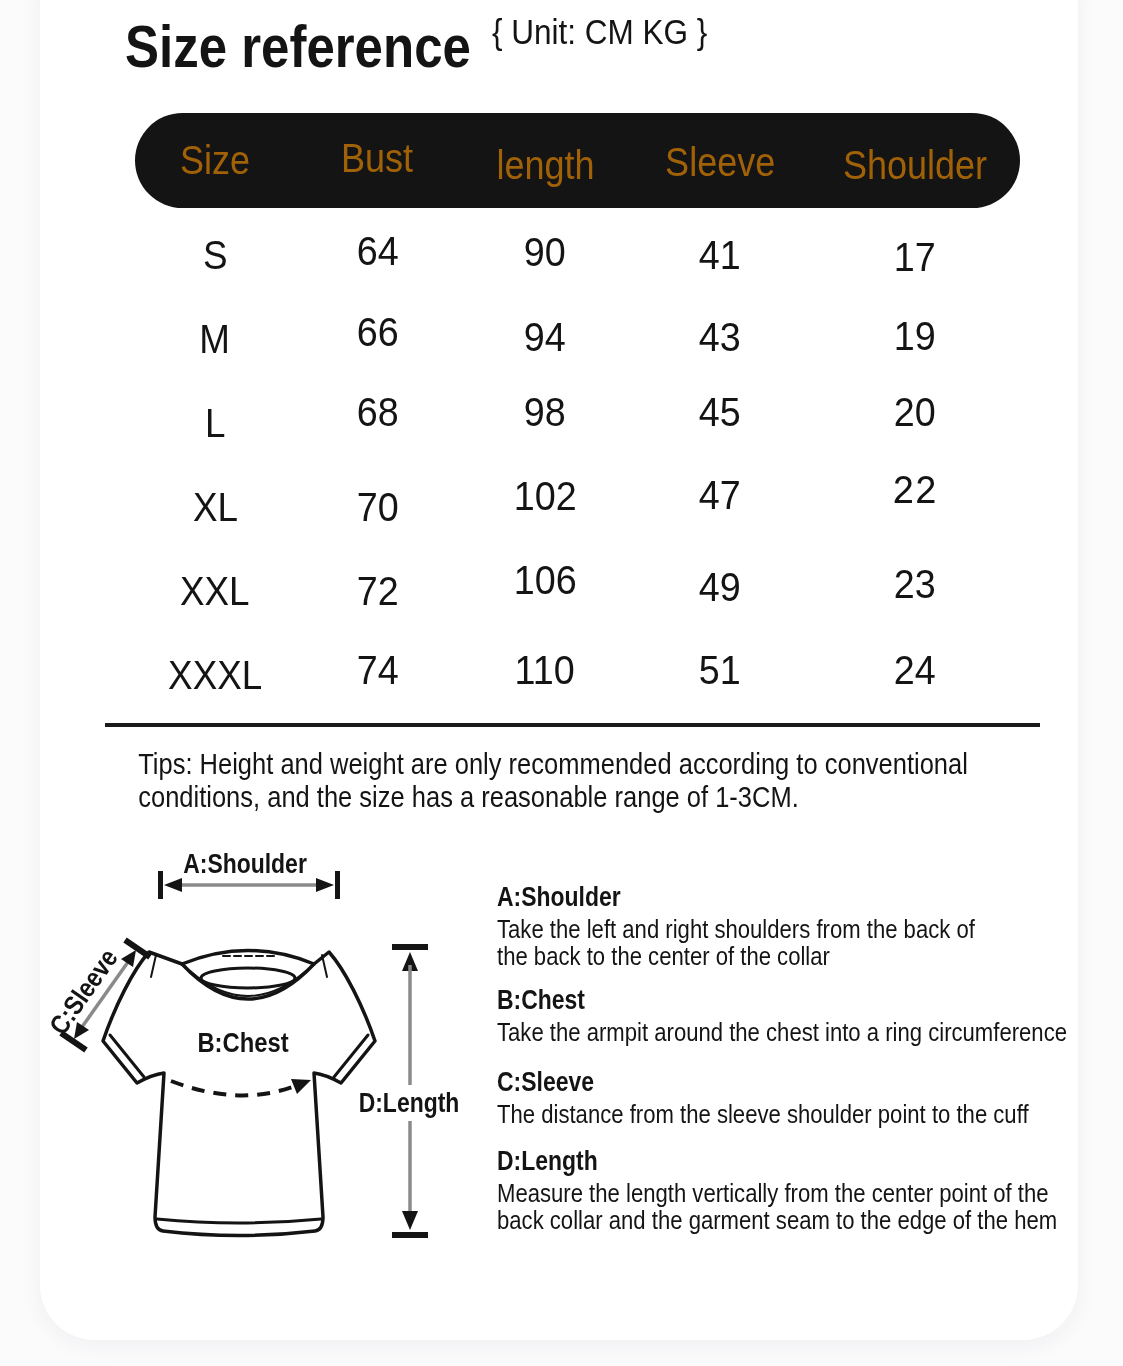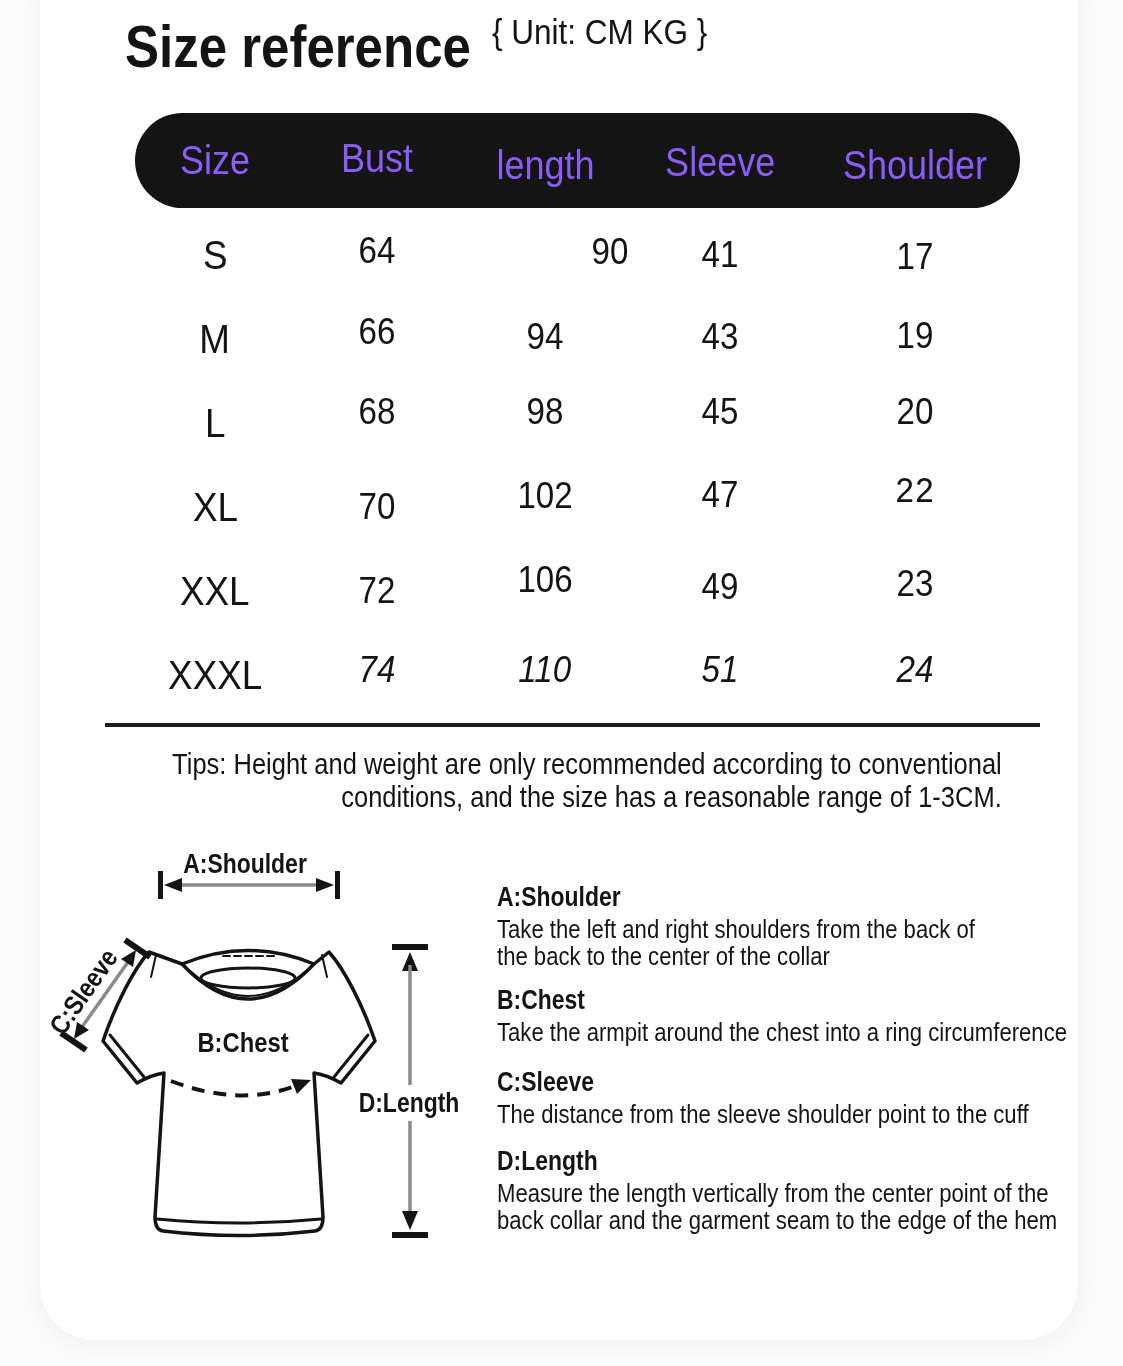--- a/index.html
+++ b/index.html
@@ -24,53 +24,53 @@
     font-size:35px;font-weight:400;margin-left:-40px;
     transform:scaleX(0.9);transform-origin:left center;white-space:nowrap;display:inline-block;
   }
   
   .hdrbar{
     margin-left:95px;margin-top:17px;width:885px;height:95px;
     background:#141414;border-radius:48px;
     display:grid;grid-template-columns:160px 165px 170px 180px 210px;
     align-items:center;
   }
-  .hdrbar .hcell{color:#8b5cf6;font-size:40px;text-align:center;position:relative;}
+  .hdrbar .hcell{color:#a16207;font-size:40px;text-align:center;position:relative;}
   .hdrbar .hcell span{display:inline-block;transform:scaleX(0.9);white-space:nowrap;}
   .hdrbar .hcell:nth-child(2){top:-2px;}
   .hdrbar .hcell:nth-child(3){top:5px;}
   .hdrbar .hcell:nth-child(4){top:2px;}
   .hdrbar .hcell:nth-child(5){top:5px;}
   .trows{margin-left:95px;margin-top:5px;width:885px;}
   .trow{
     display:grid;grid-template-columns:160px 165px 170px 180px 210px;
     height:84px;align-items:center;
   }
   .cell{text-align:center;position:relative;}
   .cell span{display:inline-block;transform:scaleX(0.92);white-space:nowrap;}
   .szcell{font-size:40px;}
-  .numcell{font-size:36px;}
+  .numcell{font-size:41px;}
   .trow:nth-child(1) .numcell:nth-child(2){top:-4px;}
-  .trow:nth-child(1) .numcell:nth-child(3){top:-3px;text-align:right;}
+  .trow:nth-child(1) .numcell:nth-child(3){top:-3px;}
   .trow:nth-child(1) .numcell:nth-child(5){top:2px;}
   .trow:nth-child(2) .numcell:nth-child(2){top:-7px;}
   .trow:nth-child(2) .numcell:nth-child(3){top:-2px;text-decoration:underline;}
   .trow:nth-child(2) .numcell:nth-child(4){top:-2px;}
   .trow:nth-child(2) .numcell:nth-child(5){top:-3px;}
   .trow:nth-child(3) .numcell{top:-11px;}
   .trow:nth-child(4) .numcell:nth-child(3){top:-11px;}
   .trow:nth-child(4) .numcell:nth-child(4){top:-12px;}
   .trow:nth-child(4) .numcell:nth-child(5){top:-15px;font-family:Liberation Mono, monospace;}
   .trow:nth-child(5) .numcell:nth-child(3){top:-11px;}
   .trow:nth-child(5) .numcell:nth-child(4){top:-4px;}
   .trow:nth-child(5) .numcell:nth-child(5){top:-7px;}
-  .trow:nth-child(6) .numcell{top:-5px;font-style:italic;}
+  .trow:nth-child(6) .numcell{top:-5px;}
   .divider{margin-left:65px;margin-top:6px;width:935px;height:4px;background:#1a1a1a;}
   
-  .tips{margin-top:20px;text-align:right;padding-left:22px;font-size:30px;line-height:33px;}
+  .tips{margin-top:20px;text-align:left;padding-left:22px;font-size:30px;line-height:33px;}
   .tips .tline{display:block;transform:scaleX(0.85);transform-origin:center;white-space:nowrap;}
   
   .diagram-row{display:flex;margin-top:18px;gap:35px;}
   .shirt-svg{flex:none;margin-left:5px;pointer-events:none;}
   svg text{font-family:"Liberation Sans",sans-serif;fill:#141414;}
   .guide{flex:1;margin-left:-43px;padding-top:52px;padding-right:6px;}
   .gsec{margin-bottom:16px;}
   .gsec.gap-b{margin-bottom:22px;}
   .gsec.gap-c{margin-bottom:19px;}
   .ghead{

